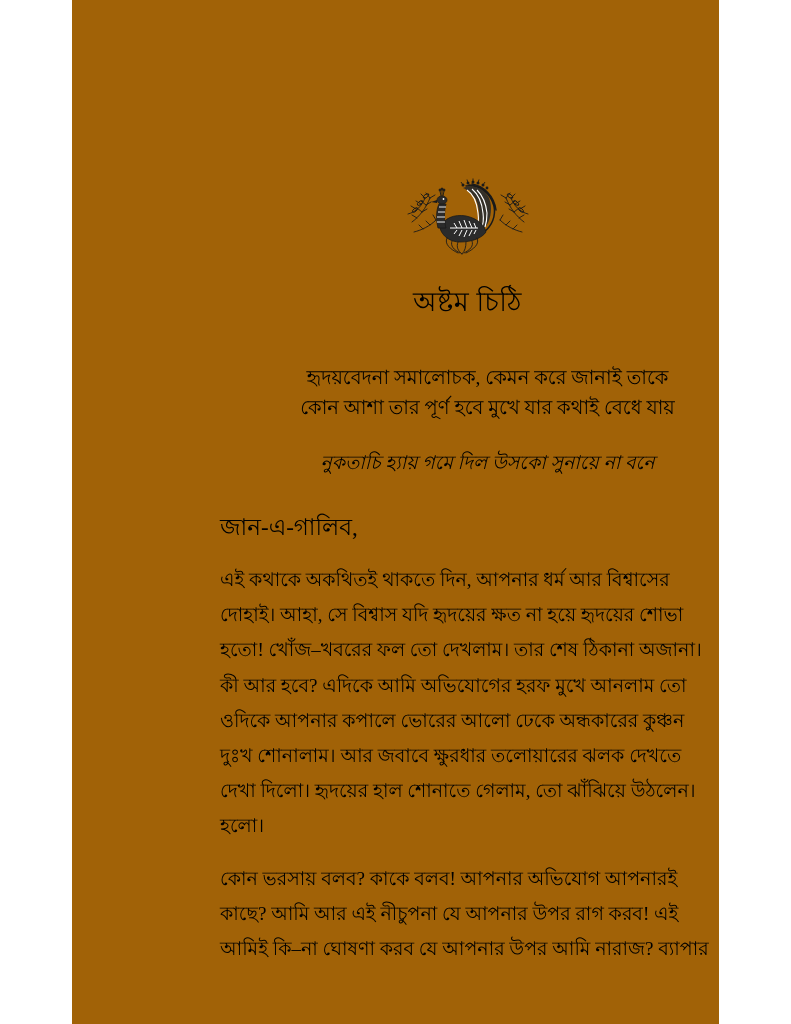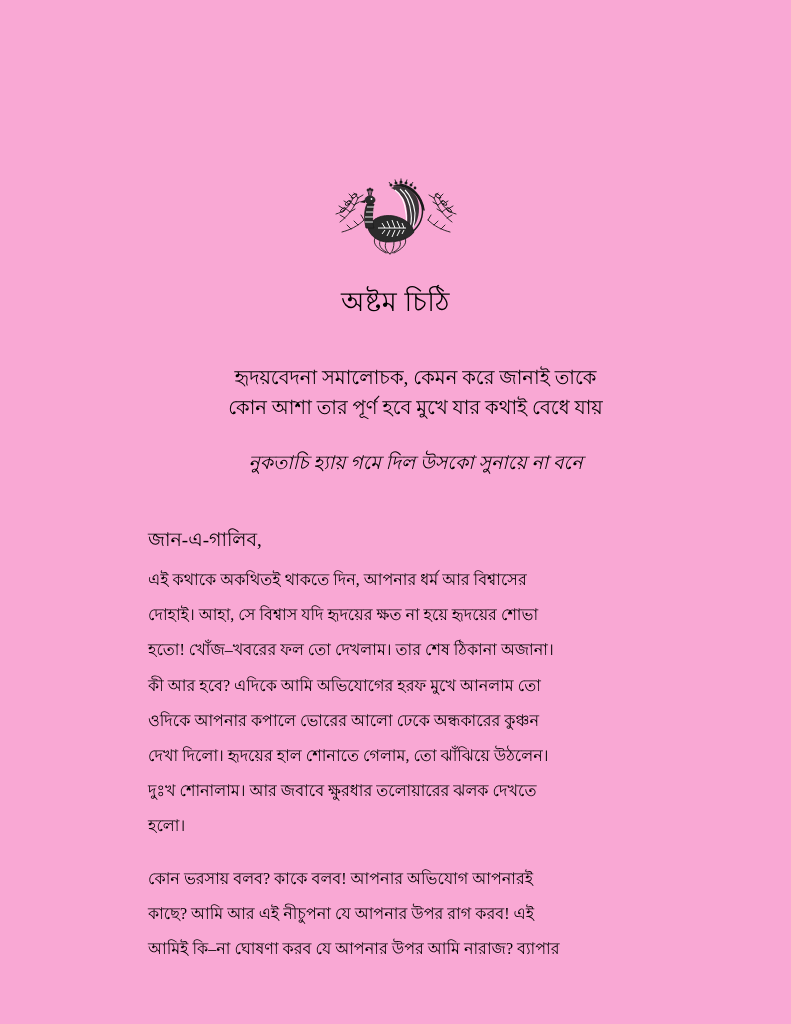--- a/index.html
+++ b/index.html
@@ -10,24 +10,24 @@
   }
 
   body {
     font-family: "Liberation Serif", "DejaVu Serif", serif;
     color: #000000;
     -webkit-font-smoothing: antialiased;
   }
 
   .page {
     position: relative;
-    width: 791px;
+    width: 647px;
     height: 1024px;
     margin: 0 auto;
-    background: #f9a8d4;
+    background: #a16207;
     overflow: hidden;
     box-sizing: border-box;
   }
 
   
   .ornament-wrap {
     position: absolute;
     top: 176px;
     left: 0;
     width: 791px;
@@ -87,27 +87,27 @@
   }
 
   
   .body-block {
     position: absolute;
     left: 148px;
     width: 497px;
   }
 
   .salutation {
-    top: 525px;
+    top: 513px;
+    font-size: 23px;
+    line-height: 30px;
+  }
+
+  .para {
     font-size: 19px;
-    line-height: 30px;
-  }
-
-  .para {
-    font-size: 16px;
     line-height: 35.2px;
     text-align: justify;
     text-justify: inter-word;
   }
 
   #para-1 { top: 562px; }
   #para-2 { top: 861px; font-family: Liberation Serif, serif; }
 
   .para-line {
     display: block;
@@ -233,22 +233,22 @@
   </div>
 
   <div class="body-block salutation">জান-এ-গালিব,</div>
 
   <div class="body-block para" id="para-1">
     <span class="para-line stretch">এই কথাকে অকথিতই থাকতে দিন, আপনার ধর্ম আর বিশ্বাসের</span>
     <span class="para-line stretch">দোহাই। আহা, সে বিশ্বাস যদি হৃদয়ের ক্ষত না হয়ে হৃদয়ের শোভা</span>
     <span class="para-line stretch">হতো! খোঁজ–খবরের ফল তো দেখলাম। তার শেষ ঠিকানা অজানা।</span>
     <span class="para-line stretch">কী আর হবে? এদিকে আমি অভিযোগের হরফ মুখে আনলাম তো</span>
     <span class="para-line stretch">ওদিকে আপনার কপালে ভোরের আলো ঢেকে অন্ধকারের কুঞ্চন</span>
+    <span class="para-line stretch">দুঃখ শোনালাম। আর জবাবে ক্ষুরধার তলোয়ারের ঝলক দেখতে</span>
     <span class="para-line stretch">দেখা দিলো। হৃদয়ের হাল শোনাতে গেলাম, তো ঝাঁঝিয়ে উঠলেন।</span>
-    <span class="para-line stretch">দুঃখ শোনালাম। আর জবাবে ক্ষুরধার তলোয়ারের ঝলক দেখতে</span>
     <span class="para-line">হলো।</span>
   </div>
 
   <div class="body-block para" id="para-2">
     <span class="para-line stretch">কোন ভরসায় বলব? কাকে বলব! আপনার অভিযোগ আপনারই</span>
     <span class="para-line stretch">কাছে? আমি আর এই নীচুপনা যে আপনার উপর রাগ করব! এই</span>
     <span class="para-line">আমিই কি–না ঘোষণা করব যে  আপনার উপর আমি নারাজ? ব্যাপার</span>
   </div>
 
 </div>

